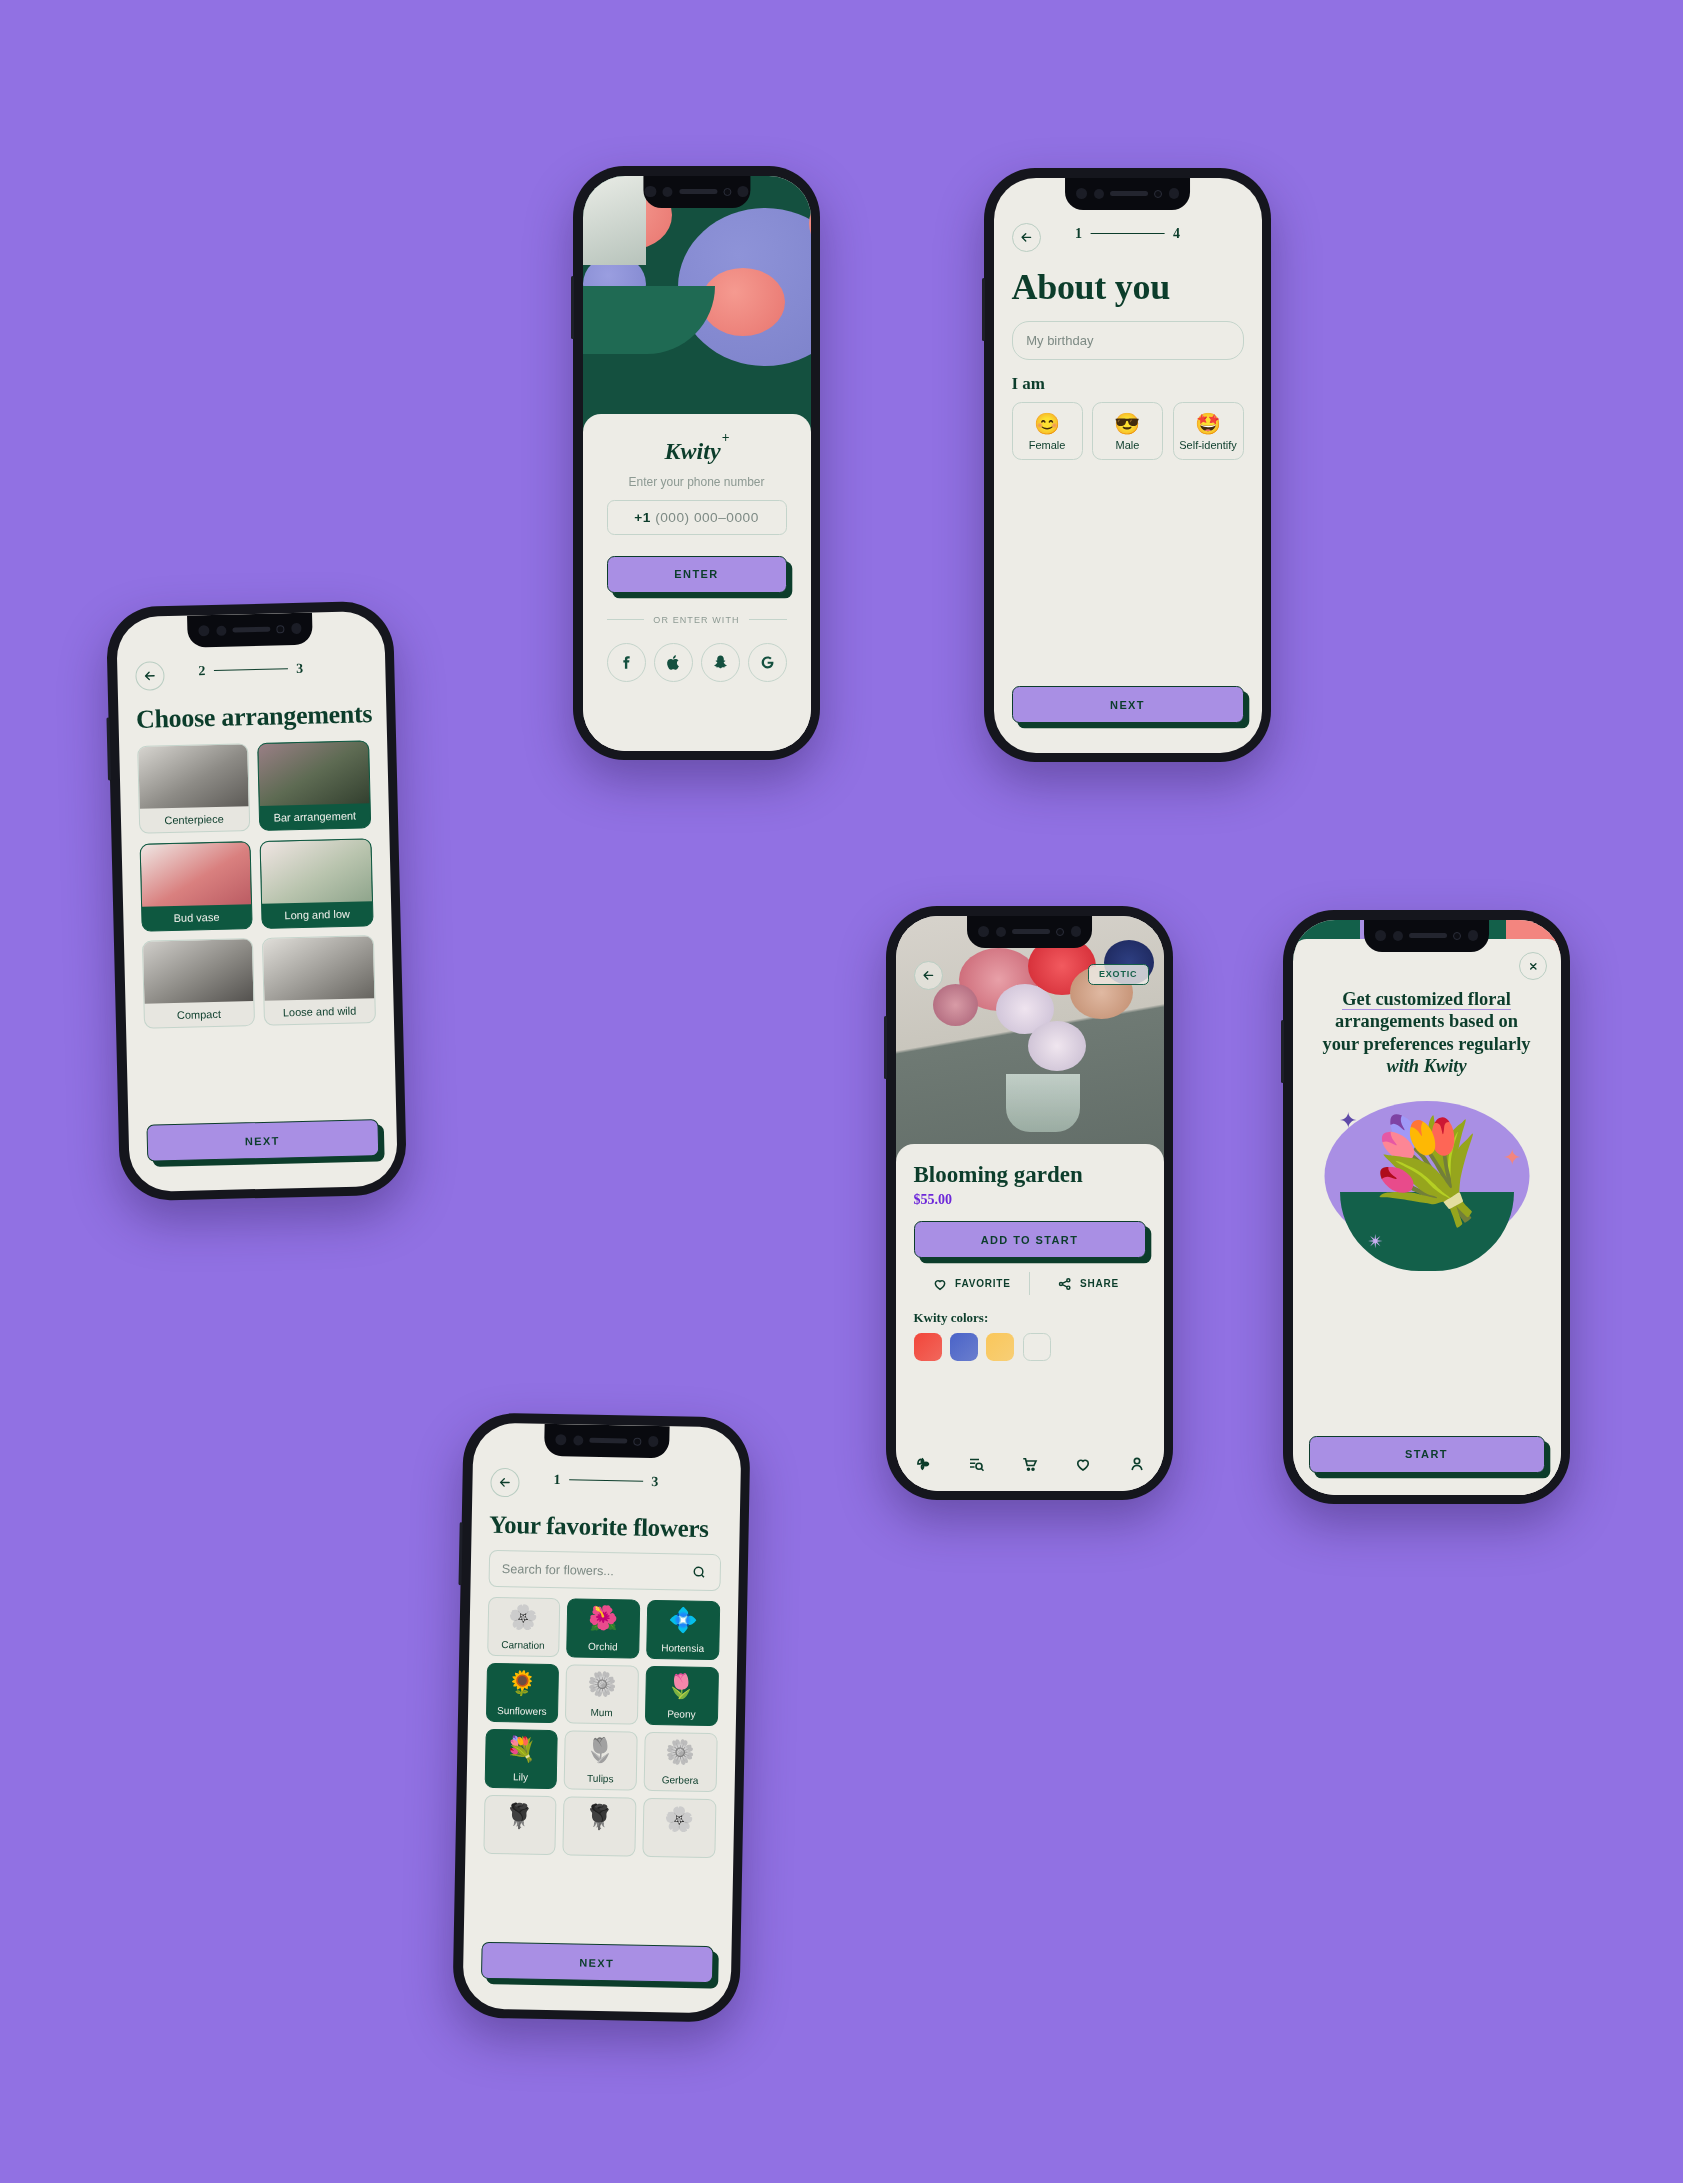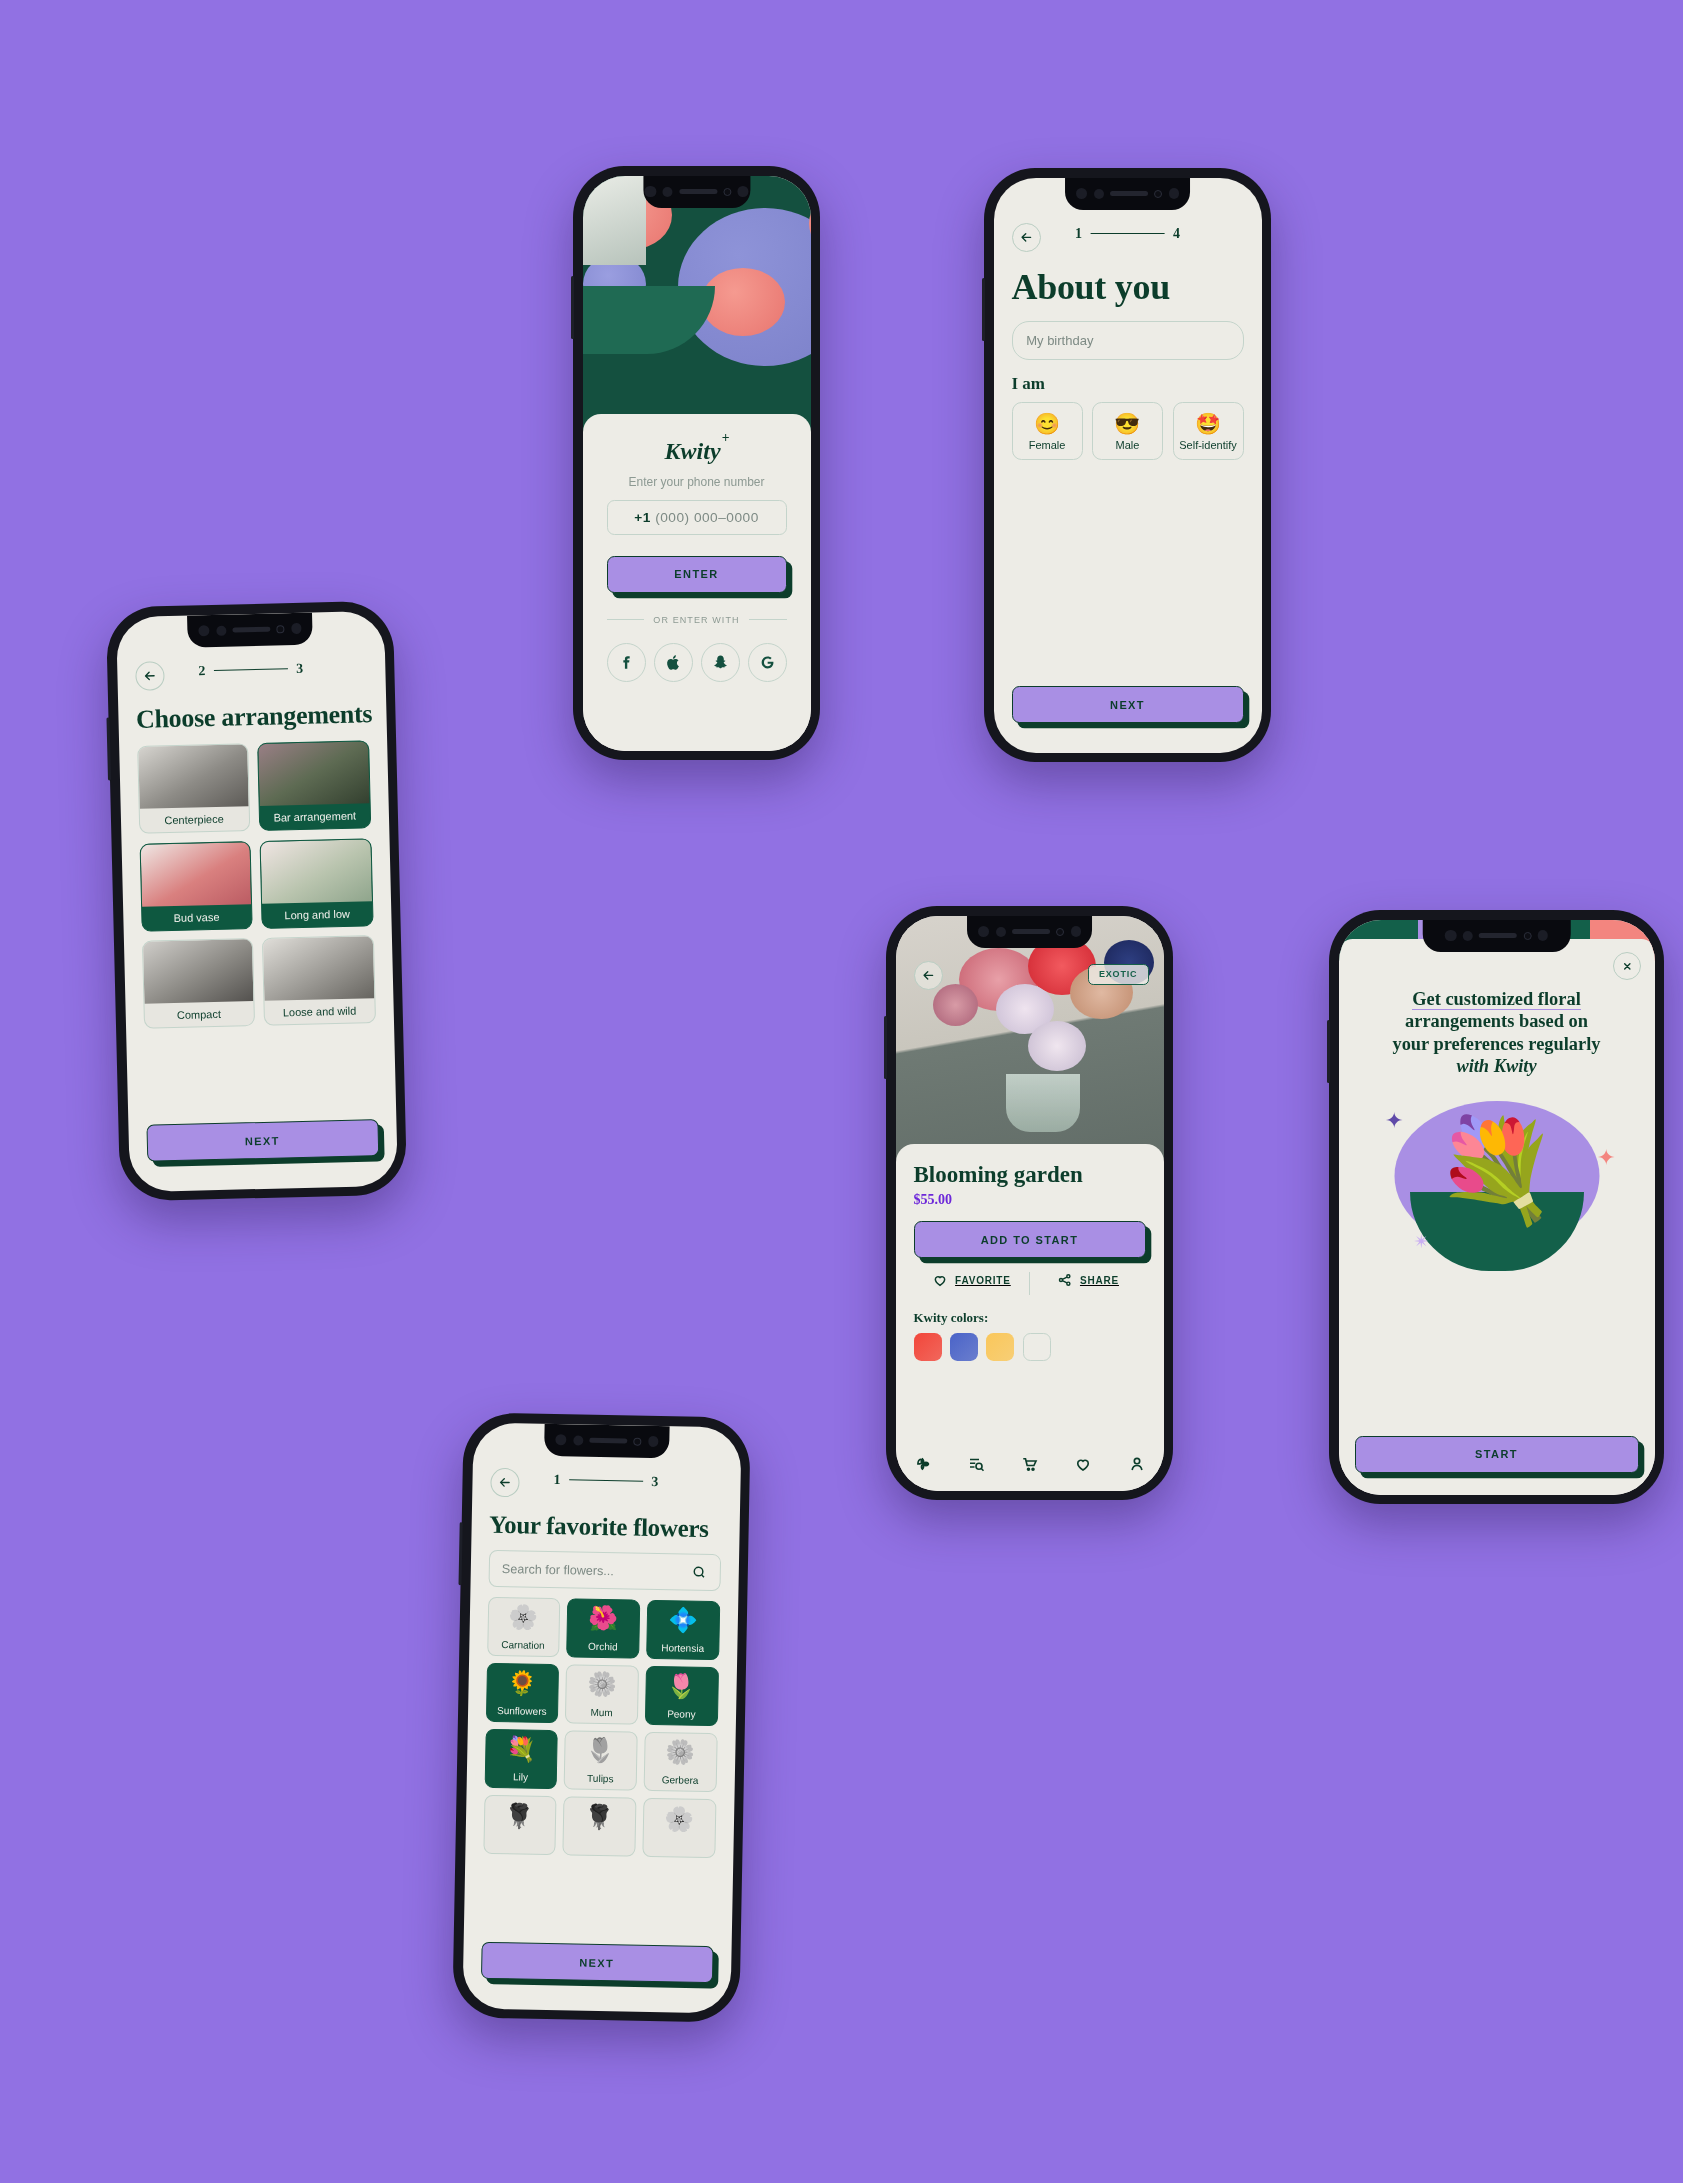--- a/index.html
+++ b/index.html
@@ -338,23 +338,22 @@
     color: #0c3d2b;
   }
   .prod-price {
     font-family: "Liberation Serif", serif;
     font-weight: 700;
     font-size: 14px;
     color: #6d28d9;
     margin-top: 4.2px;
   }
   .acts {
-    display: flex; align-items: flex-start;
+    display: flex; align-items: center;
     margin-top: 13.7px;
-    text-decoration: underline;
   }
   .act {
     flex: 1;
     display: flex; align-items: center; justify-content: center; gap: 7.4px;
     font-size: 10px;
     letter-spacing: 0.8px;
     color: #0c3d2b;
     font-weight: 700;
   }
   .act svg { width: 16px; height: 16px; stroke: #0c3d2b; fill: none; stroke-width: 2.2; }
@@ -371,21 +370,21 @@
   .sw.empty { border: 1.1px solid #c4d4cb; background: transparent; }
   .tabbar {
     position: absolute;
     left: 18px; right: 18px;
     bottom: 18px;
     display: flex; justify-content: space-between; align-items: center;
   }
   .tabbar svg { width: 18px; height: 18px; stroke: #0c3d2b; fill: none; stroke-width: 2.2; }
 
   
-  #phone-promo { left: 1329px; top: 910px; width: 335px; height: 594px; }
+  #phone-promo { left: 1283px; top: 910px; width: 287px; height: 594px; }
   .promo-strip {
     position: absolute; top: 0; left: 0; right: 0;
     height: 41px;
     display: flex;
   }
   .promo-card {
     position: absolute;
     left: 0; right: 0; top: 19px; bottom: 0;
     background: #edece6;
     border-radius: 13.7px 13.7px 0 0;

